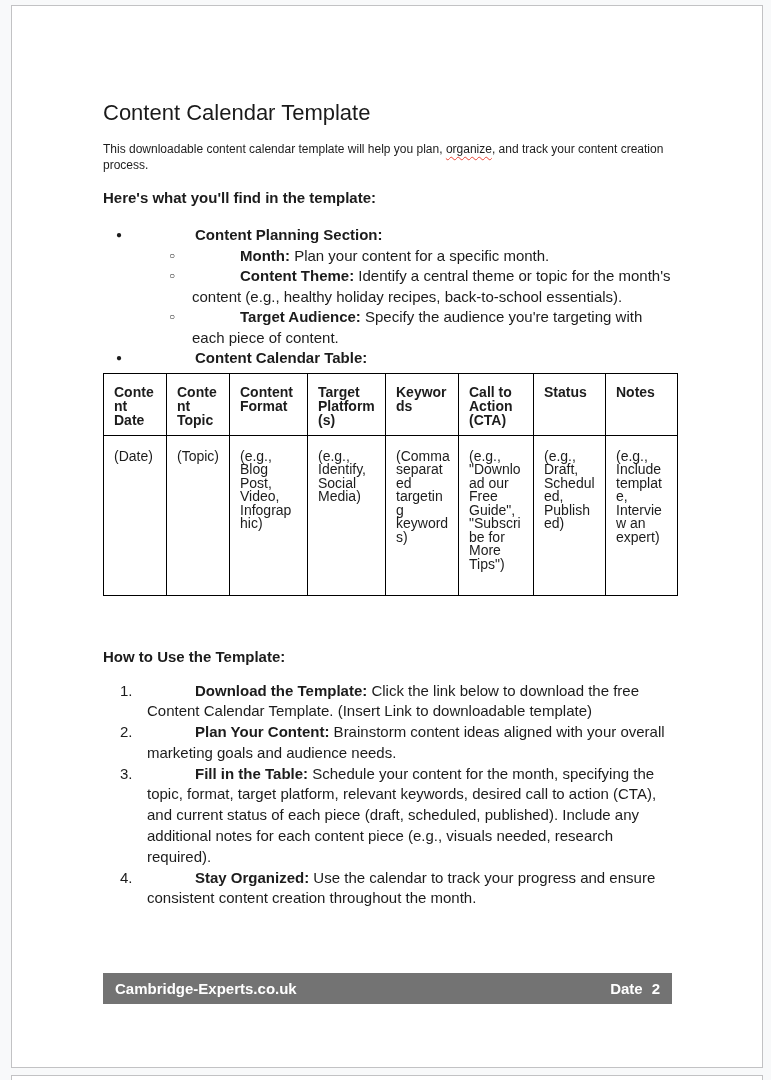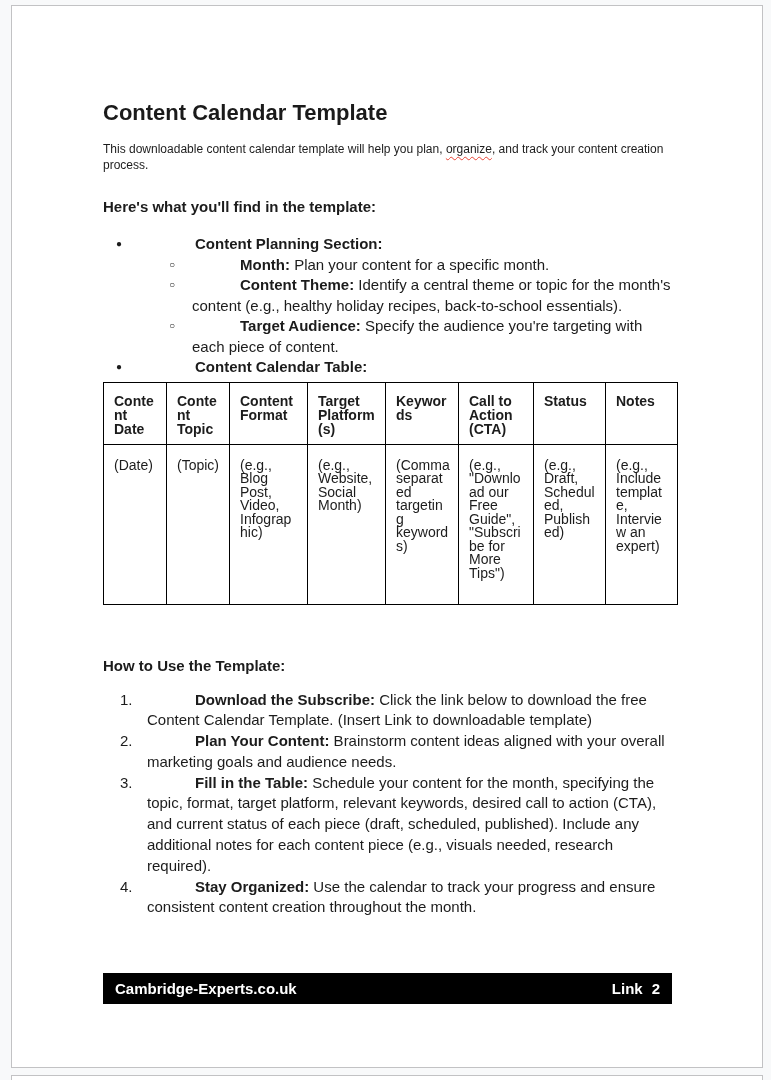--- a/index.html
+++ b/index.html
@@ -22,36 +22,36 @@
     width:752px; height:12px;
     background:#FFFFFF;
     border:1px solid #C2C2C4;
   }
   .content {
     position:absolute; left:91px; top:0;
     width:574px;
   }
   .doc-title {
     margin-top:93px;
-    font-size:22px; font-weight:bold;
+    font-size:22px; font-weight:normal;
     line-height:27px; color:#1A1A1A;
   }
   .intro {
     margin-top:15px;
     font-size:12px; line-height:16px;
   }
   .squiggle {
     text-decoration:underline;
     text-decoration-style:wavy;
     text-decoration-color:#EA4335;
     text-decoration-thickness:1px;
     text-underline-offset:3px;
   }
   .section-heading {
-    margin-top:24px;
+    margin-top:15px;
     font-size:15px; font-weight:bold; line-height:20px;
   }
   .bullet-list { margin-top:17px; font-size:15px; line-height:20.5px; list-style:none; }
   .b-item { position:relative; padding-left:44px; }
   .b-item > .marker { position:absolute; left:13px; top:0px; font-size:10px; }
   .b-item.lvl2 { padding-left:89px; }
   .b-item.lvl2 > .marker { left:66px; font-size:10px; }
   .bold { font-weight:bold;margin-left:48px; }
 
   table.cal-table {
@@ -84,21 +84,21 @@
     margin-top:50px;
     font-size:15px; font-weight:bold; line-height:21px;
   }
   .step-list { margin-top:14px; font-size:15px; line-height:20.8px; list-style:none; }
   .step { position:relative; padding-left:44px; }
   .step > .num { position:absolute; left:17px; top:0; }
 
   .footer-bar {
     position:absolute; left:91px; top:967px;
     width:569px; height:31px;
-    background:#000000;
+    background:#737373;
     color:#FFFFFF;
     display:flex; align-items:center; justify-content:space-between;
     padding:4px 12px;
     font-size:15px; font-weight:bold;
   }
   .footer-page { display:flex; gap:9px; }
 </style>
 </head>
 <body>
 
@@ -155,53 +155,53 @@
           <th>Call to Action (CTA)</th>
           <th>Status</th>
           <th>Notes</th>
         </tr>
       </thead>
       <tbody>
         <tr>
           <td>(Date)</td>
           <td>(Topic)</td>
           <td>(e.g., Blog Post, Video, Infographic)</td>
-          <td>(e.g., Website, Social Month)</td>
+          <td>(e.g., Identify, Social Media)</td>
           <td>(Comma separated targeting keywords)</td>
           <td>(e.g., "Download our Free Guide", "Subscribe for More Tips")</td>
           <td>(e.g., Draft, Scheduled, Published)</td>
           <td>(e.g., Include template, Interview an expert)</td>
         </tr>
       </tbody>
     </table>
 
     <h2 class="howto-heading">How to Use the Template:</h2>
 
     <ol class="step-list">
       <li class="step">
         <span class="num">1.</span>
-        <span class="bold">Download the Subscribe:</span><span> Click the link below to download the free Content Calendar Template. (Insert Link to downloadable template)</span>
+        <span class="bold">Download the Template:</span><span> Click the link below to download the free Content Calendar Template. (Insert Link to downloadable template)</span>
       </li>
       <li class="step">
         <span class="num">2.</span>
         <span class="bold">Plan Your Content:</span><span> Brainstorm content ideas aligned with your overall marketing goals and audience needs.</span>
       </li>
       <li class="step">
         <span class="num">3.</span>
         <span class="bold">Fill in the Table:</span><span> Schedule your content for the month, specifying the topic, format, target platform, relevant keywords, desired call to action (CTA), and current status of each piece (draft, scheduled, published). Include any additional notes for each content piece (e.g., visuals needed, research required).</span>
       </li>
       <li class="step">
         <span class="num">4.</span>
         <span class="bold">Stay Organized:</span><span> Use the calendar to track your progress and ensure consistent content creation throughout the month.</span>
       </li>
     </ol>
   </div>
 
   <div class="footer-bar">
     <span>Cambridge-Experts.co.uk</span>
     <span class="footer-page">
-      <span>Link</span>
+      <span>Date</span>
       <span>2</span>
     </span>
   </div>
 </div>
 
 <div class="next-page-sliver"></div>
 
 </body></html>

